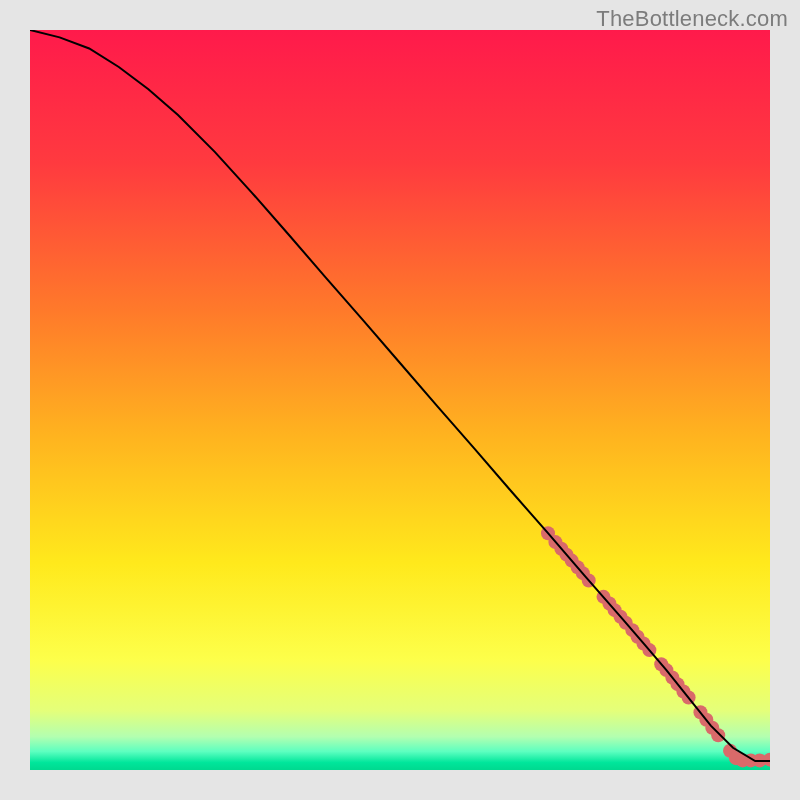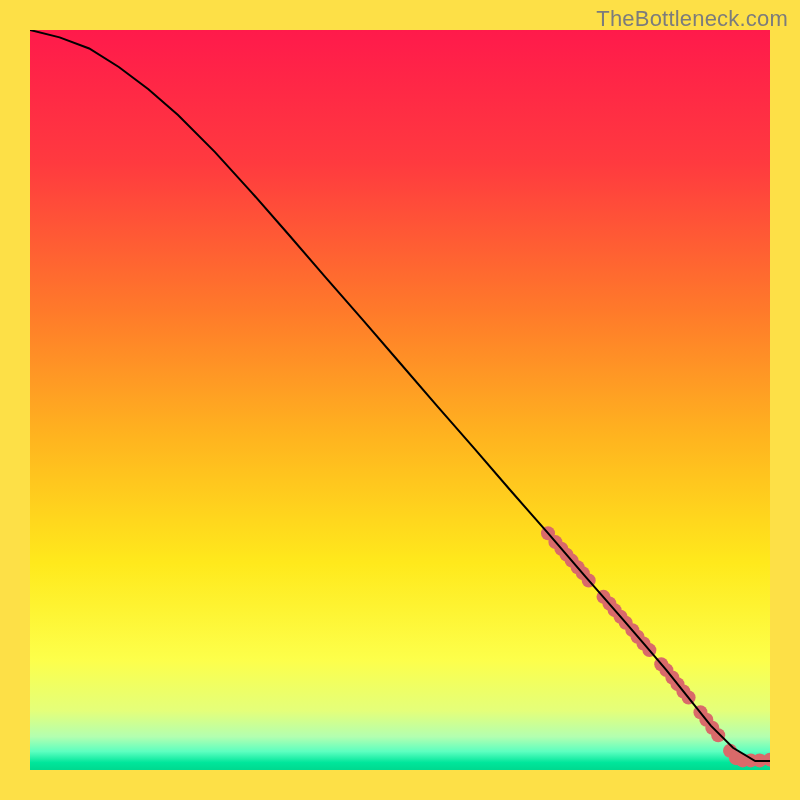--- a/index.html
+++ b/index.html
@@ -8,21 +8,21 @@
     width: 800px;
     height: 800px;
     background: #000;
     overflow: hidden;
     font-family: Arial, Helvetica, sans-serif;
   }
   .stage {
     position: relative;
     width: 800px;
     height: 800px;
-    background: #fde047;
+    background: #e5e5e5;
   }
   .plot {
     position: absolute;
     left: 30px;
     top: 30px;
     width: 740px;
     height: 740px;
   }
   .gradient {
     position: absolute;

